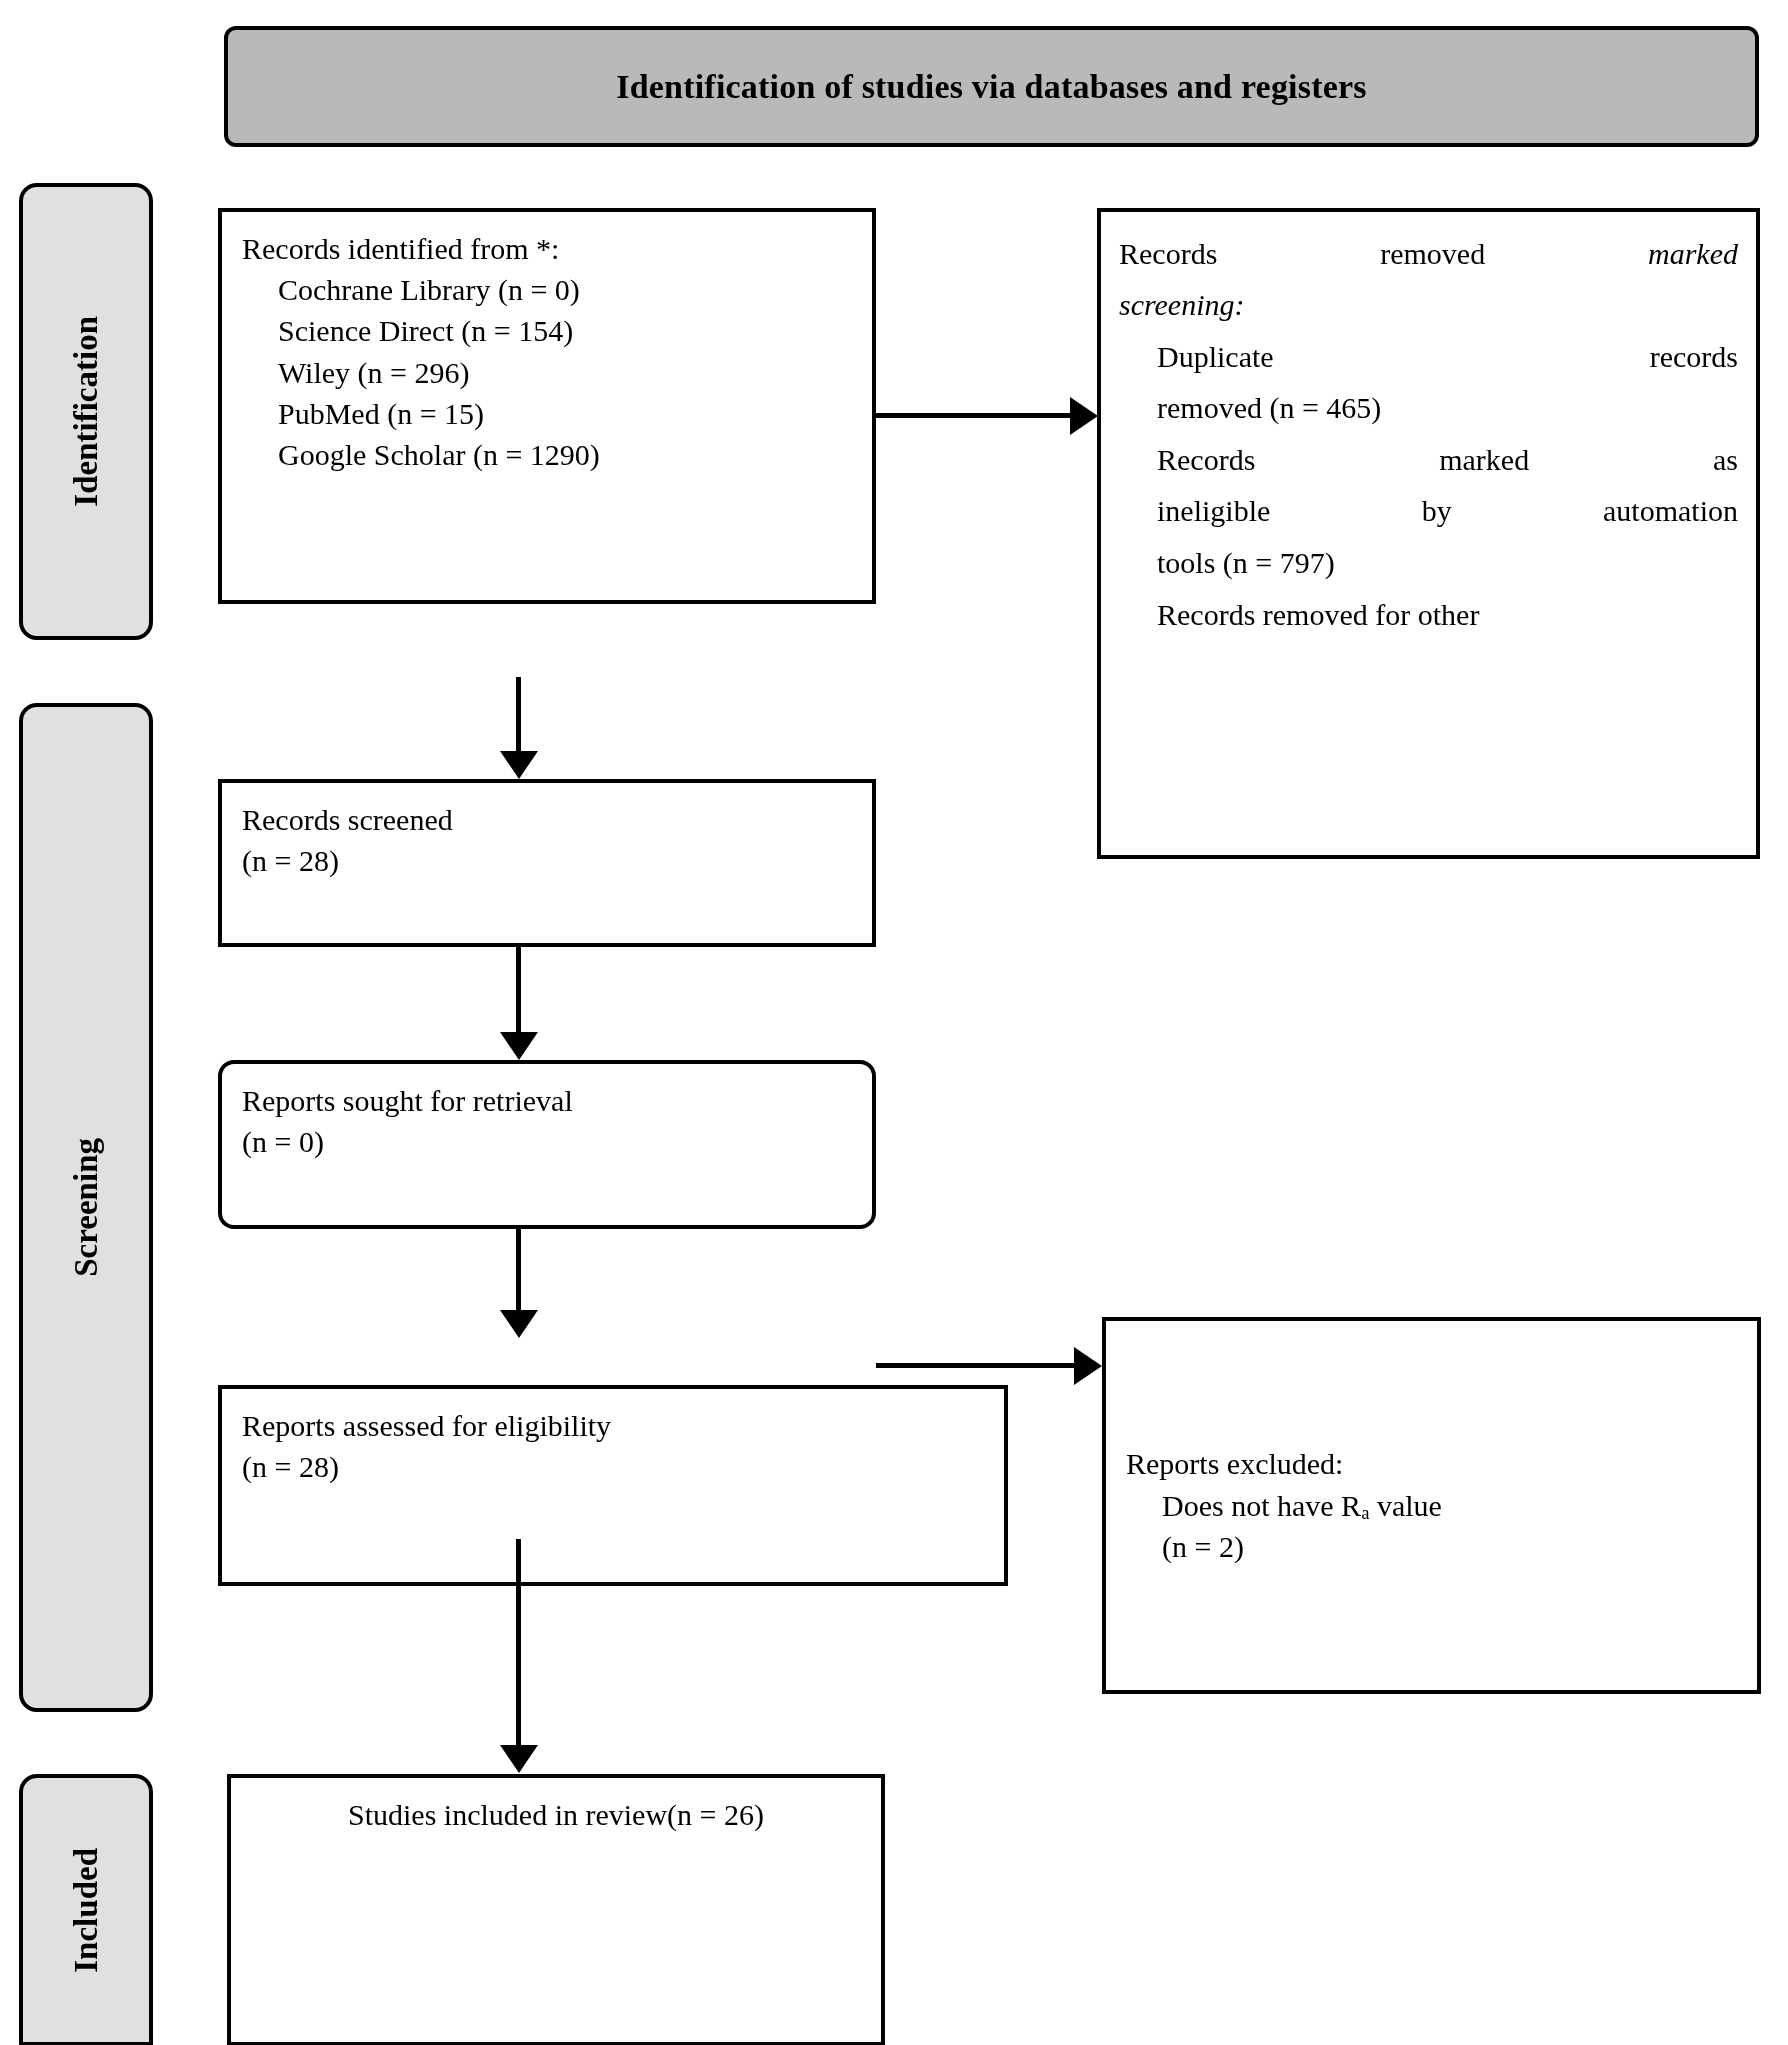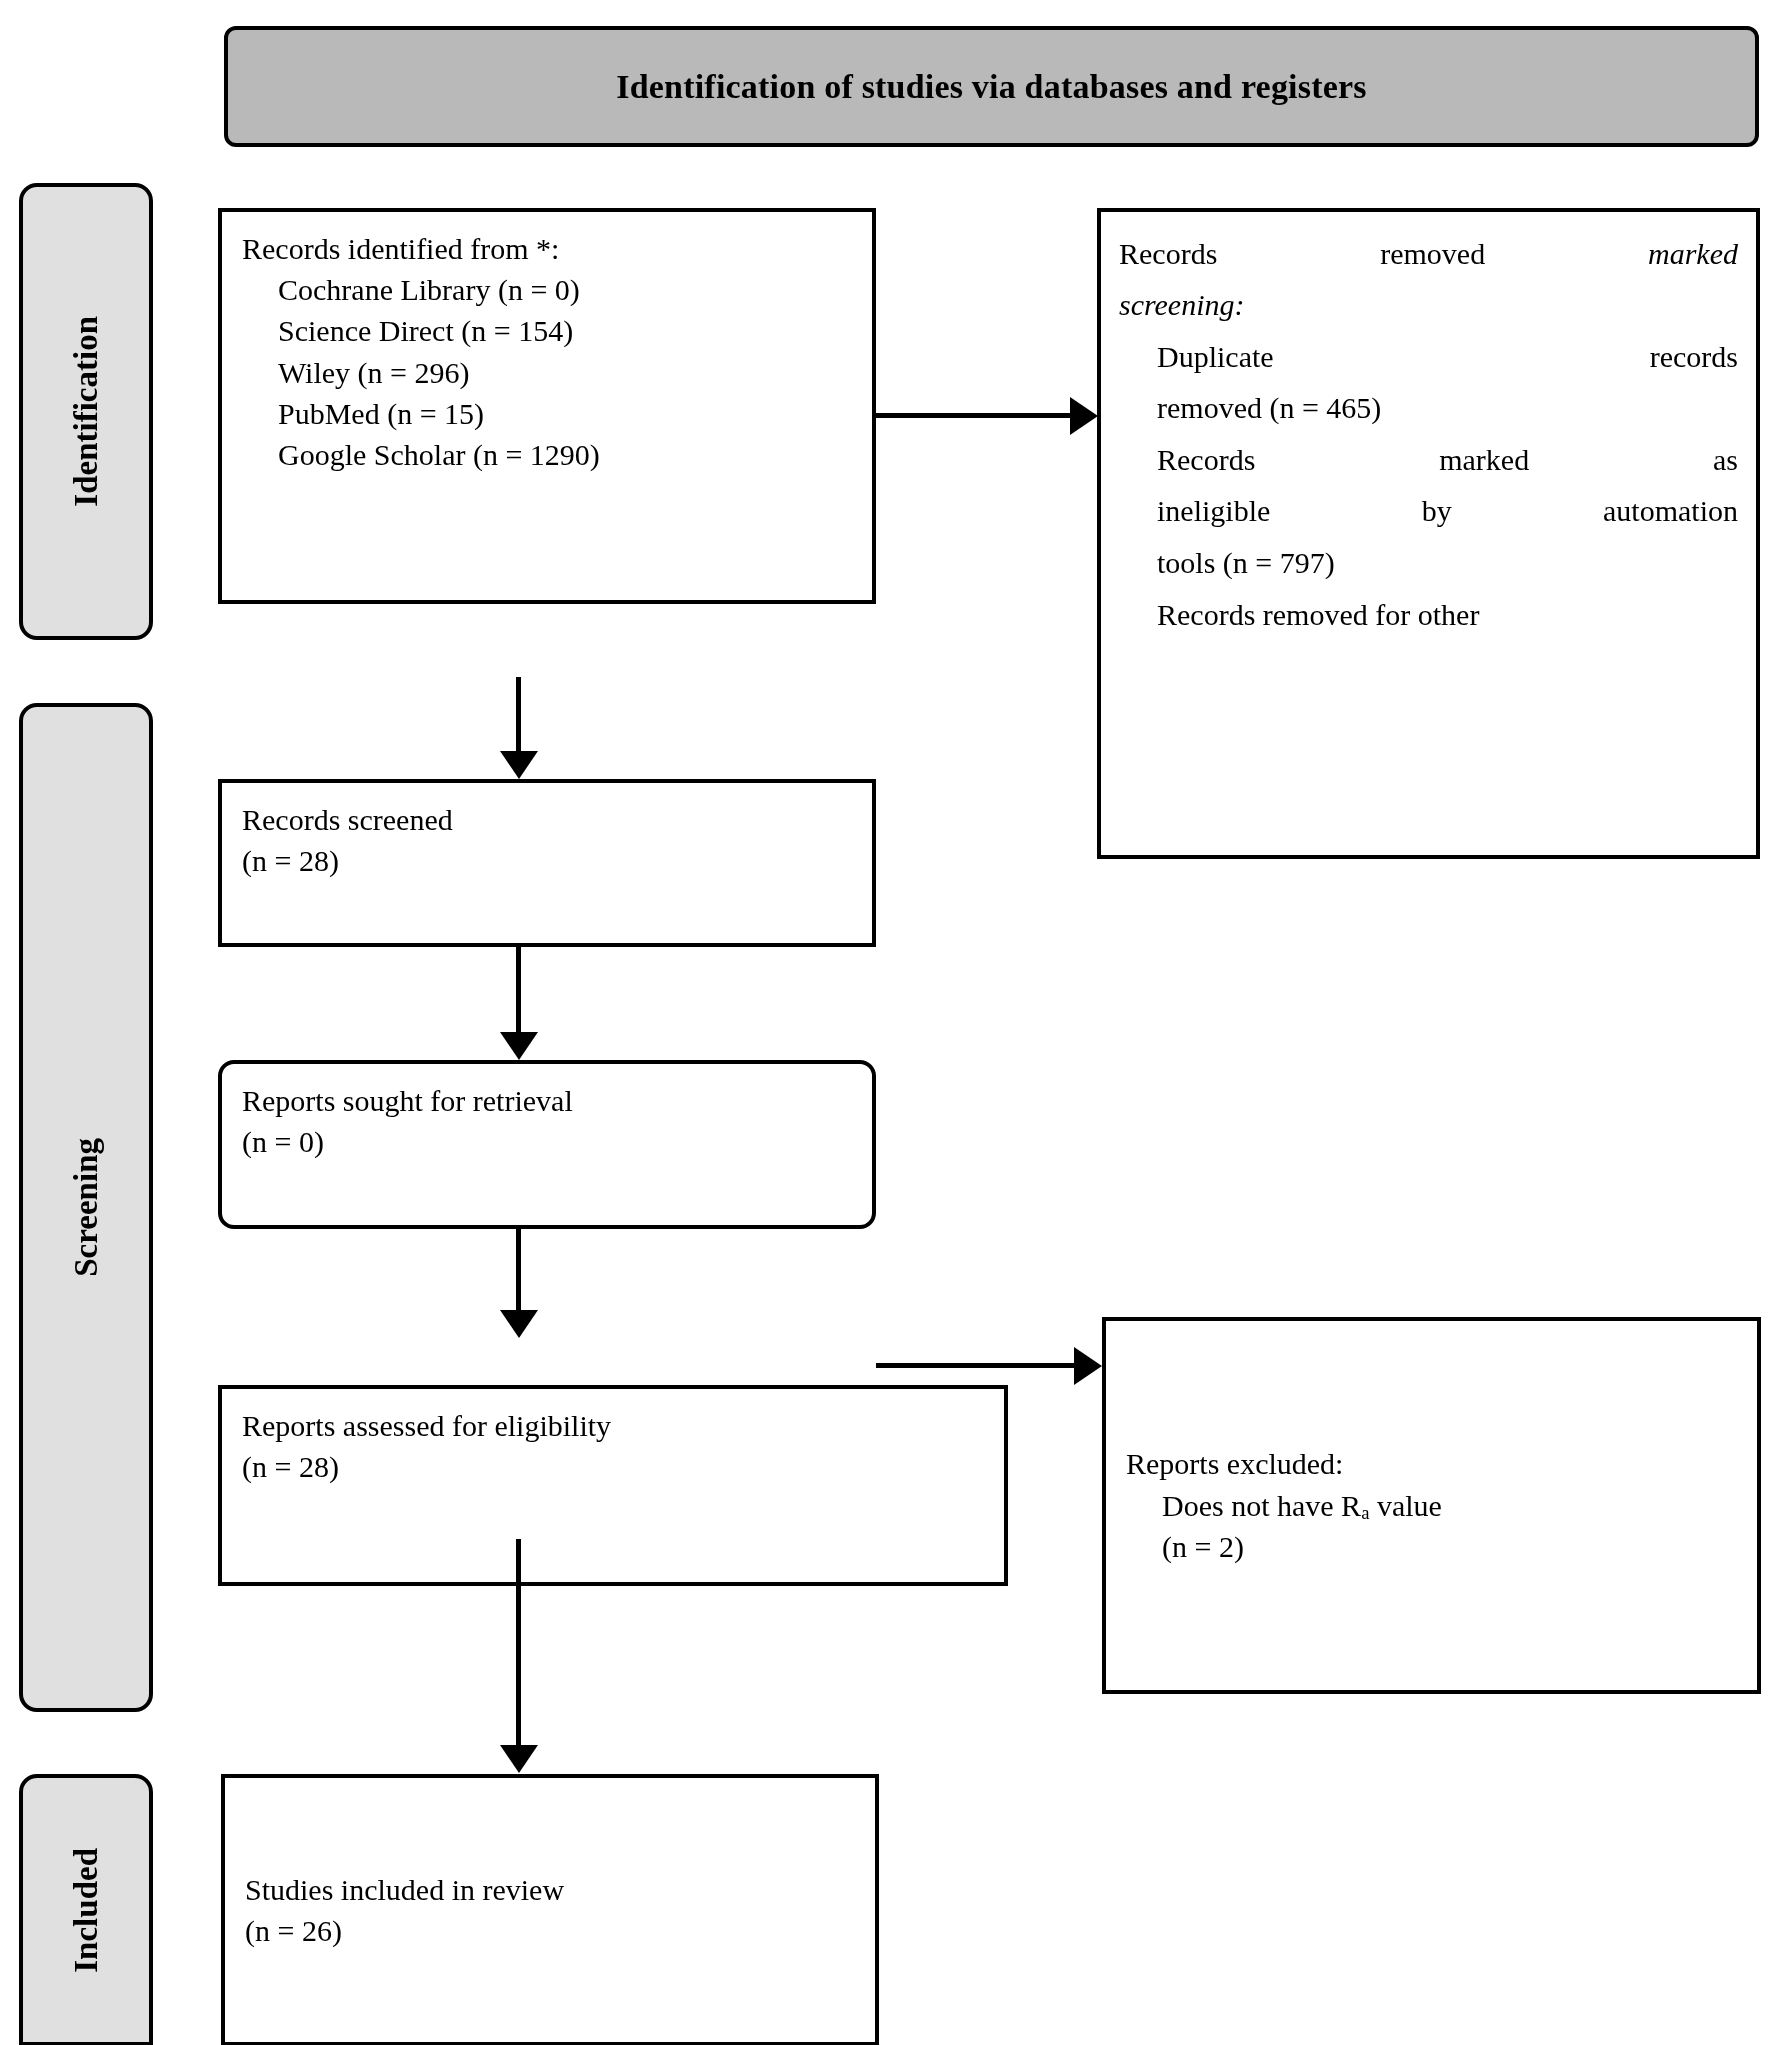--- a/index.html
+++ b/index.html
@@ -55,22 +55,22 @@
   }
   #box-removed .jl.noj{display:block;}
   #box-removed .hang{padding-left:38px;}
   #box-removed em{font-style:italic;}
 
   #box-screened{left:218px;top:779px;width:658px;height:168px;}
   #box-sought{left:218px;top:1060px;width:658px;height:169px;border-radius:16px;}
   #box-assessed{left:218px;top:1385px;width:790px;height:201px;}
   #box-excluded{left:1102px;top:1317px;width:659px;height:377px;
                 display:flex;flex-direction:column;justify-content:center;}
-  #box-included{left:221px;top:1774px;width:658px;height:272px;
-                display:flex;flex-direction:column;justify-content:center;}
+  #box-included{left:227px;top:1774px;width:658px;height:272px;
+                display:flex;flex-direction:row;justify-content:center;}
 
   sub{font-size:.62em;vertical-align:-0.18em;}
 
   
   .vline{position:absolute;width:5px;background:#000000;}
   .hline{position:absolute;height:5px;background:#000000;}
   .arrow-down{
     position:absolute;width:0;height:0;
     border-left:19px solid transparent;border-right:19px solid transparent;
     border-top:28px solid #000000;

